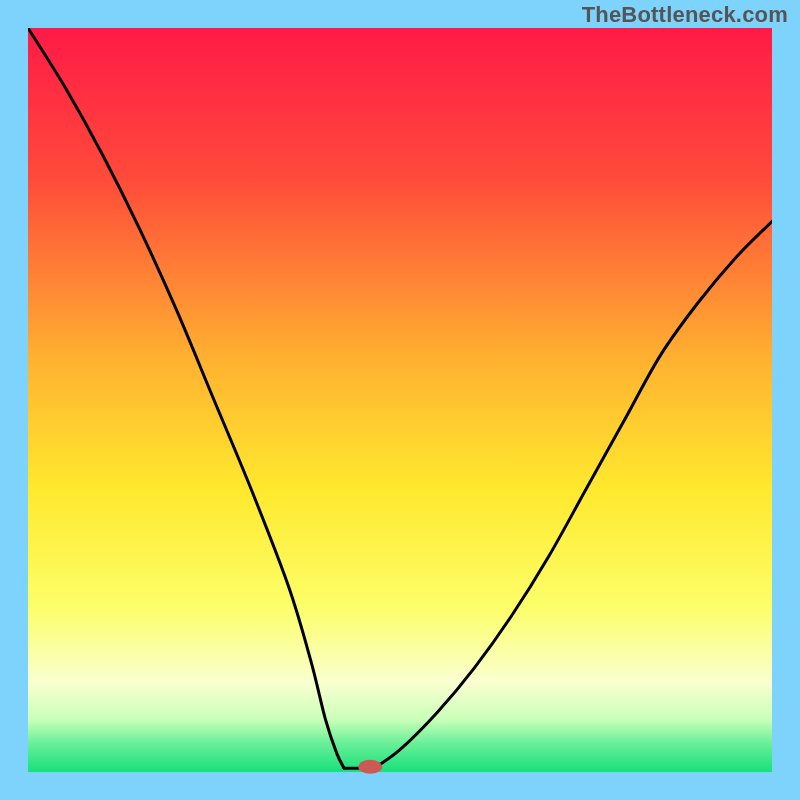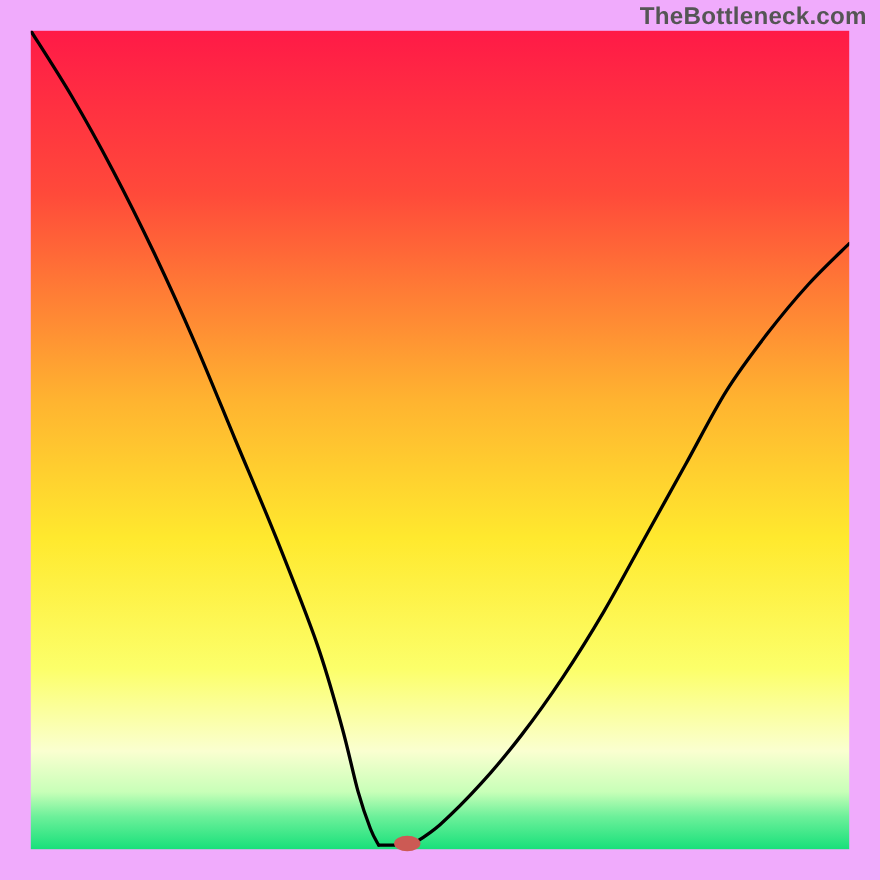--- a/index.html
+++ b/index.html
@@ -8,21 +8,21 @@
     width: 800px;
     height: 800px;
     background: #000000;
     overflow: hidden;
     font-family: Arial, Helvetica, sans-serif;
   }
   .stage {
     position: relative;
     width: 800px;
     height: 800px;
-    background: #f0abfc;
+    background: #7dd3fc;
   }
   .watermark {
     position: absolute;
     top: 2px;
     right: 12px;
     font-size: 22px;
     font-weight: 600;
     color: #555555;
     letter-spacing: 0.2px;
     z-index: 5;

